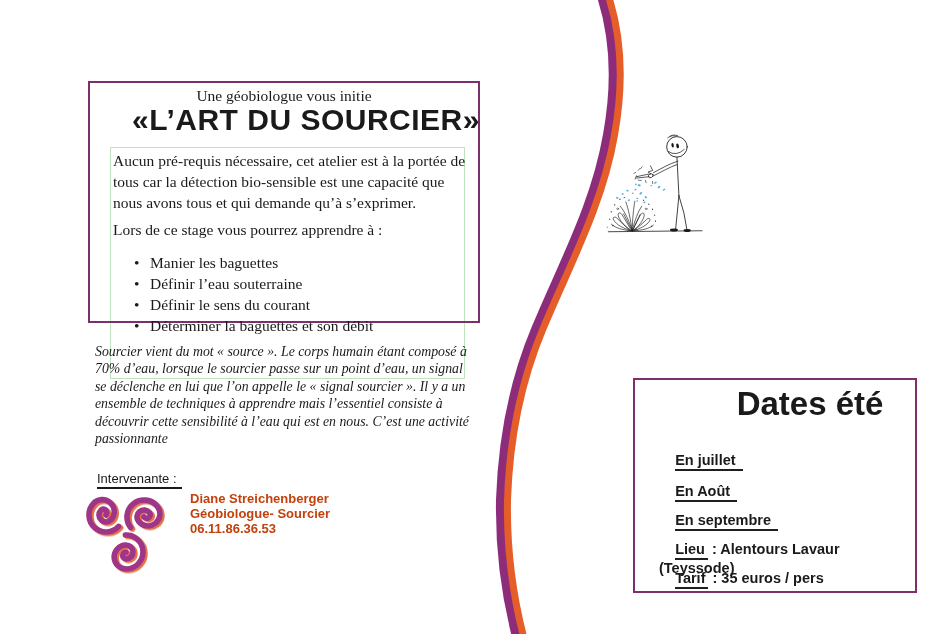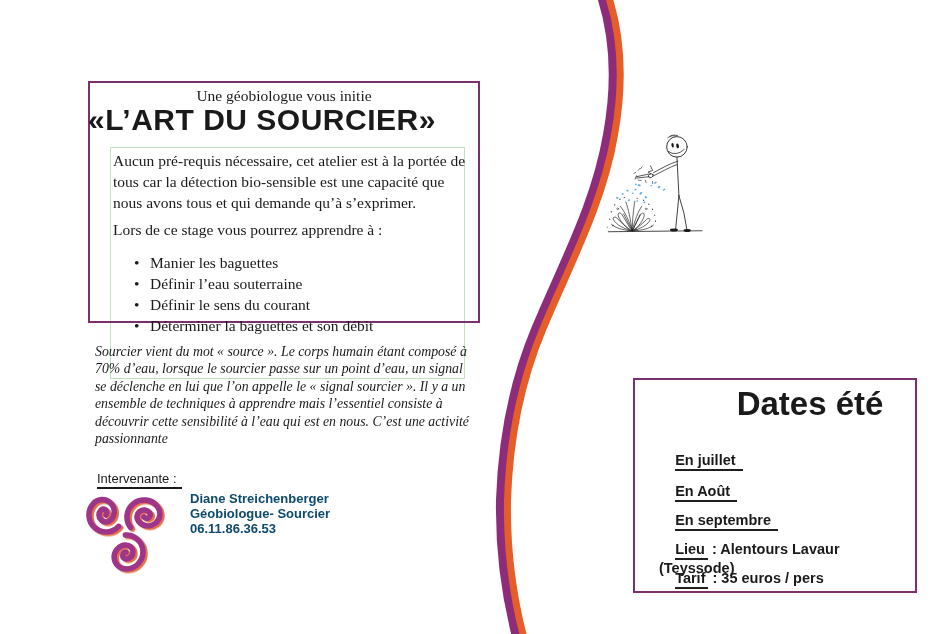--- a/index.html
+++ b/index.html
@@ -9,38 +9,38 @@
     font-family:"Liberation Sans",sans-serif;color:#1a1a1a;
   }
   .abs{position:absolute;}
 
   
   .purple-box{left:88px;top:81px;width:388px;height:238px;border:2px solid #7b2f6d;background:transparent;}
   .green-box{left:110px;top:147px;width:353px;height:230px;border:1px solid #bfe3bf;}
 
   .kicker{left:88px;top:87px;width:392px;text-align:center;
     font-family:"Liberation Serif",serif;font-size:15.5px;}
-  .main-title{left:88px;top:103px;width:436px;
+  .main-title{left:88px;top:103px;width:436px;text-align:center;
     font-weight:bold;font-size:30px;letter-spacing:.5px;}
 
   .serif-block{font-family:"Liberation Serif",serif;font-size:15.5px;line-height:21px;}
   .intro{left:113px;top:150px;width:352px;}
   .stage{left:113px;top:219px;width:356px;}
   .stage ul{margin:12px;padding:0;list-style:none;}
   .stage li{position:relative;padding-left:25px;}
   .stage li::before{content:"•";position:absolute;left:9px;}
 
   .quote{left:95px;top:343px;width:380px;
     font-family:"Liberation Serif",serif;font-style:italic;
     font-size:13.8px;line-height:17.4px;}
 
   .intervenante{left:97px;top:471px;font-weight:normal;font-size:13px;
     border-bottom:2px solid #1a1a1a;padding:0 5px 1px 0;display:inline-block;}
   .logo-wrap{left:82px;top:491px;width:86px;height:88px;}
-  .contact{left:190px;top:492px;font-weight:bold;font-size:13px;line-height:14.8px;color:#0c4a6e;}
+  .contact{left:190px;top:492px;font-weight:bold;font-size:13px;line-height:14.8px;color:#c2410c;}
 
   
   .dates-box{left:633px;top:378px;width:280px;height:211px;border:2px solid #7b2f6d;}
   .dates-title{left:0;top:5px;width:100%;text-align:center;font-weight:bold;font-size:33px;margin-left:35px;}
   .date-item{left:24px;font-weight:bold;font-size:14.5px;white-space:pre-wrap;}
   .u{border-bottom:2px solid #1f1f1f;padding:0 7px 1px 0;display:inline-block;}
   .u2{border-bottom:2px solid #1f1f1f;padding:0 3px 1px 0;display:inline-block;}
 
   svg{display:block;}
 </style>

